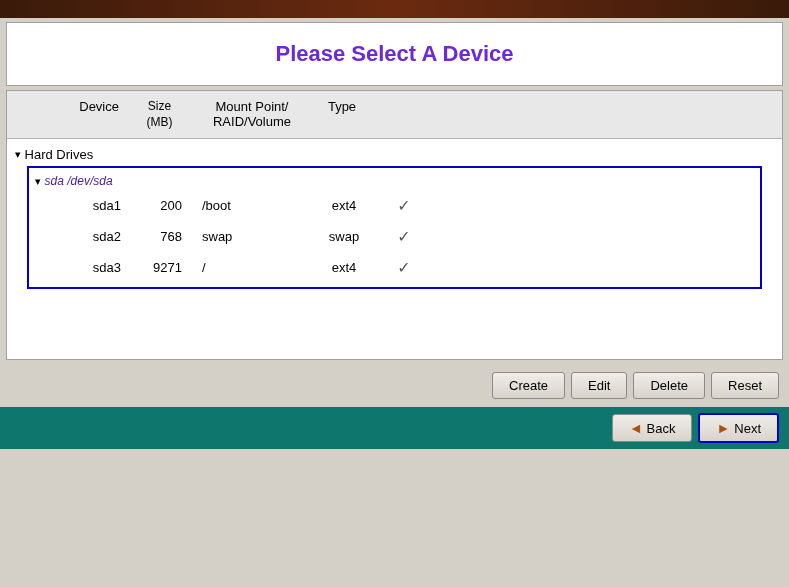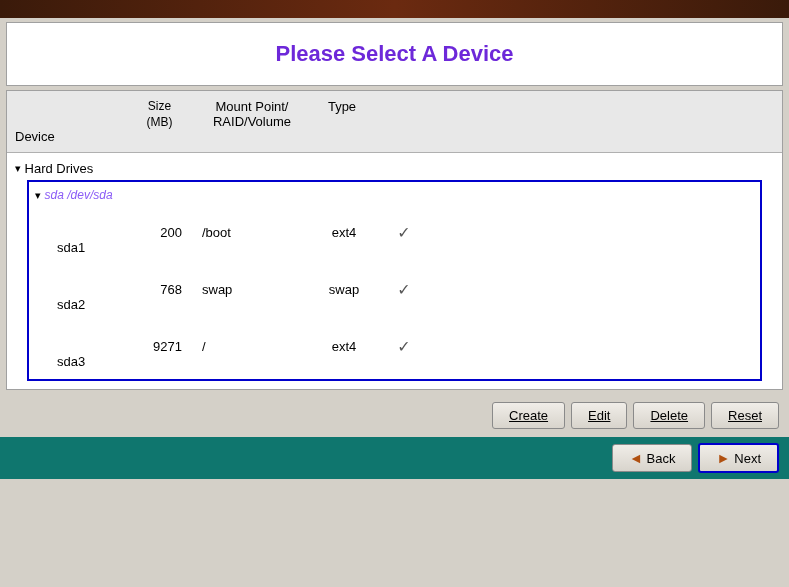--- a/index.html
+++ b/index.html
@@ -39,21 +39,21 @@
       padding: 0;
     }
 
     .table-header {
       display: flex;
       background: #e8e8e8;
       border-bottom: 1px solid #b0b0b0;
       padding: 4px 0;
     }
 
-    .col-device { width: 120px; padding: 4px 8px; text-align: left; margin-top: 30px; }
+    .col-device { width: 120px; padding: 4px 8px; text-align: right; }
     .col-size { width: 65px; padding: 4px 8px; text-align: center; }
     .col-mount { width: 120px; padding: 4px 8px; text-align: center; }
     .col-type { width: 60px; padding: 4px 8px; text-align: center; }
     .col-format { width: 60px; padding: 4px 8px; text-align: center; }
 
     .table-header .col-size {
       line-height: 1.3;
     }
 
     .tree-area {
@@ -79,21 +79,21 @@
       padding: 4px 0;
     }
 
     .sda-header-row {
       display: flex;
       align-items: center;
       padding: 2px 6px;
     }
 
     .sda-label {
-      color: #8b5cf6;
+      color: #4c1d95;
       font-style: italic;
       font-size: 12px;
     }
 
     .partition-row {
       display: flex;
       align-items: center;
       padding: 2px 0 2px 20px;
     }
 
@@ -105,21 +105,20 @@
 
     .checkmark { color: #333; font-size: 16px; }
 
     .action-buttons {
       display: flex;
       justify-content: flex-end;
       align-items: center;
       padding: 8px 10px;
       gap: 6px;
       background: #d4d0c8;
-      text-decoration: underline;
     }
 
     .nav-buttons {
       display: flex;
       justify-content: flex-end;
       align-items: center;
       padding: 6px 10px;
       gap: 6px;
       background: #0f766e;
     }

